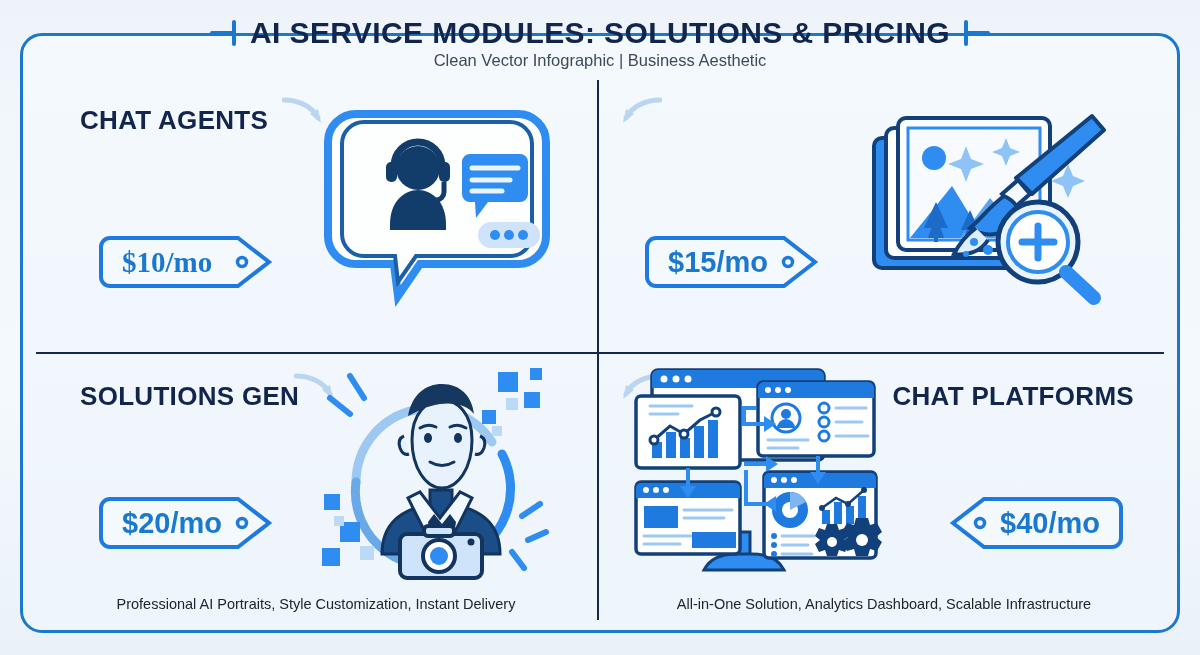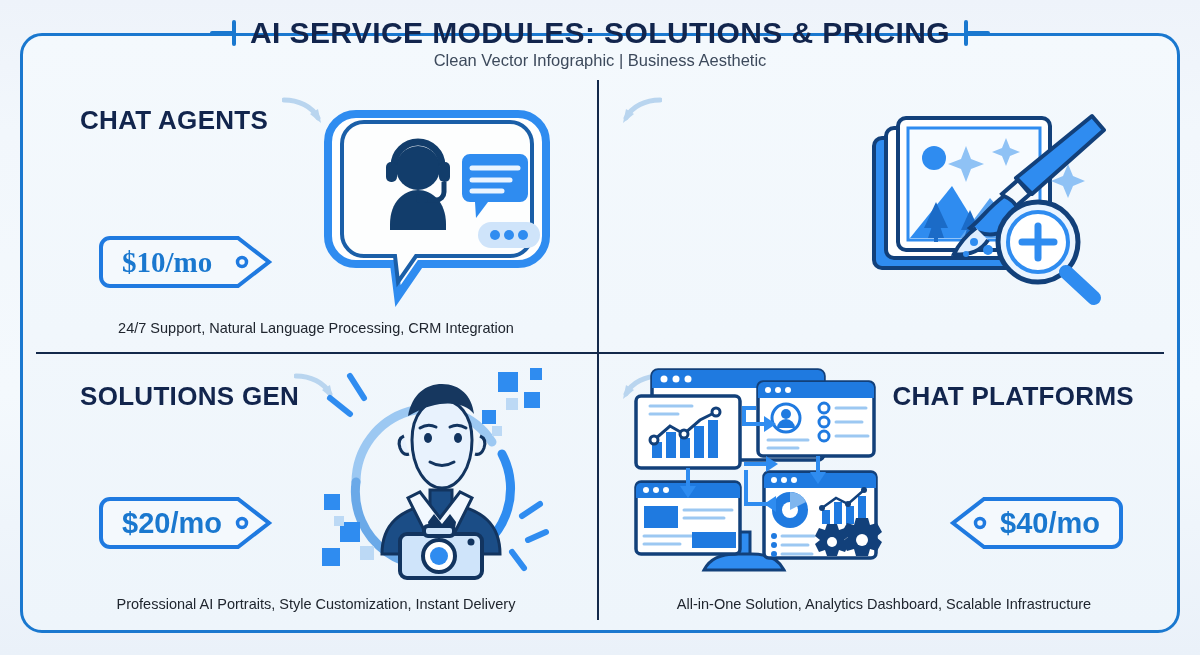--- a/index.html
+++ b/index.html
@@ -180,21 +180,20 @@
     </svg>
 
     <div class="tag right-point">
       <svg viewBox="0 0 176 54">
         <path d="M12 3 H140 L171 27 L140 51 H12 a9 9 0 0 1 -9 -9 V12 a9 9 0 0 1 9 -9 Z" fill="#f4f9fd" stroke="#1f7ae0" stroke-width="4"></path>
         <circle cx="144" cy="27" r="4.5" fill="none" stroke="#1f7ae0" stroke-width="3.5"></circle>
       </svg>
       <span class="price">$10/mo</span>
     </div>
 
-    <div class="feat">24/7 Support, Natural Language Processing, CRM Integration</div>
   </div>
 
   <div class="quad q2">
 
     <svg class="arrow" viewBox="0 0 44 34">
       <path d="M42 6 C28 6 14 12 8 24" stroke="#b9d5ef" stroke-width="5" fill="none" stroke-linecap="round"></path>
       <path d="M16 20 L5 29 L8 15 Z" fill="#b9d5ef"></path>
     </svg>
 
     <svg class="art" viewBox="0 0 252 210">
@@ -231,20 +230,27 @@
           </g>
       </g>
 
       <circle cx="182" cy="140" r="40" fill="#eaf4ff" stroke="#12407a" stroke-width="5"></circle>
       <circle cx="182" cy="140" r="30" fill="#ffffff" stroke="#2f8cf0" stroke-width="4"></circle>
       <path d="M166 140 H198 M182 124 V156" stroke="#2f8cf0" stroke-width="7" stroke-linecap="round"></path>
       <path d="M210 170 L238 196" stroke="#2f8cf0" stroke-width="14" stroke-linecap="round"></path>
       <path d="M210 170 L238 196" stroke="#12407a" stroke-width="4" fill="none" opacity=".0"></path>
     </svg>
 
+    <div class="tag right-point">
+      <svg viewBox="0 0 176 54">
+        <path d="M12 3 H140 L171 27 L140 51 H12 a9 9 0 0 1 -9 -9 V12 a9 9 0 0 1 9 -9 Z" fill="#f4f9fd" stroke="#1f7ae0" stroke-width="4"></path>
+        <circle cx="144" cy="27" r="4.5" fill="none" stroke="#1f7ae0" stroke-width="3.5"></circle>
+      </svg>
+      <span class="price">$15/mo</span>
+    </div>
 
   </div>
 
   <div class="quad q3">
     <div class="head">SOLUTIONS GEN</div>
 
     <svg class="arrow" viewBox="0 0 44 34">
       <path d="M2 6 C16 6 30 12 36 24" stroke="#b9d5ef" stroke-width="5" fill="none" stroke-linecap="round"></path>
       <path d="M28 20 L39 29 L36 15 Z" fill="#b9d5ef"></path>
     </svg>

